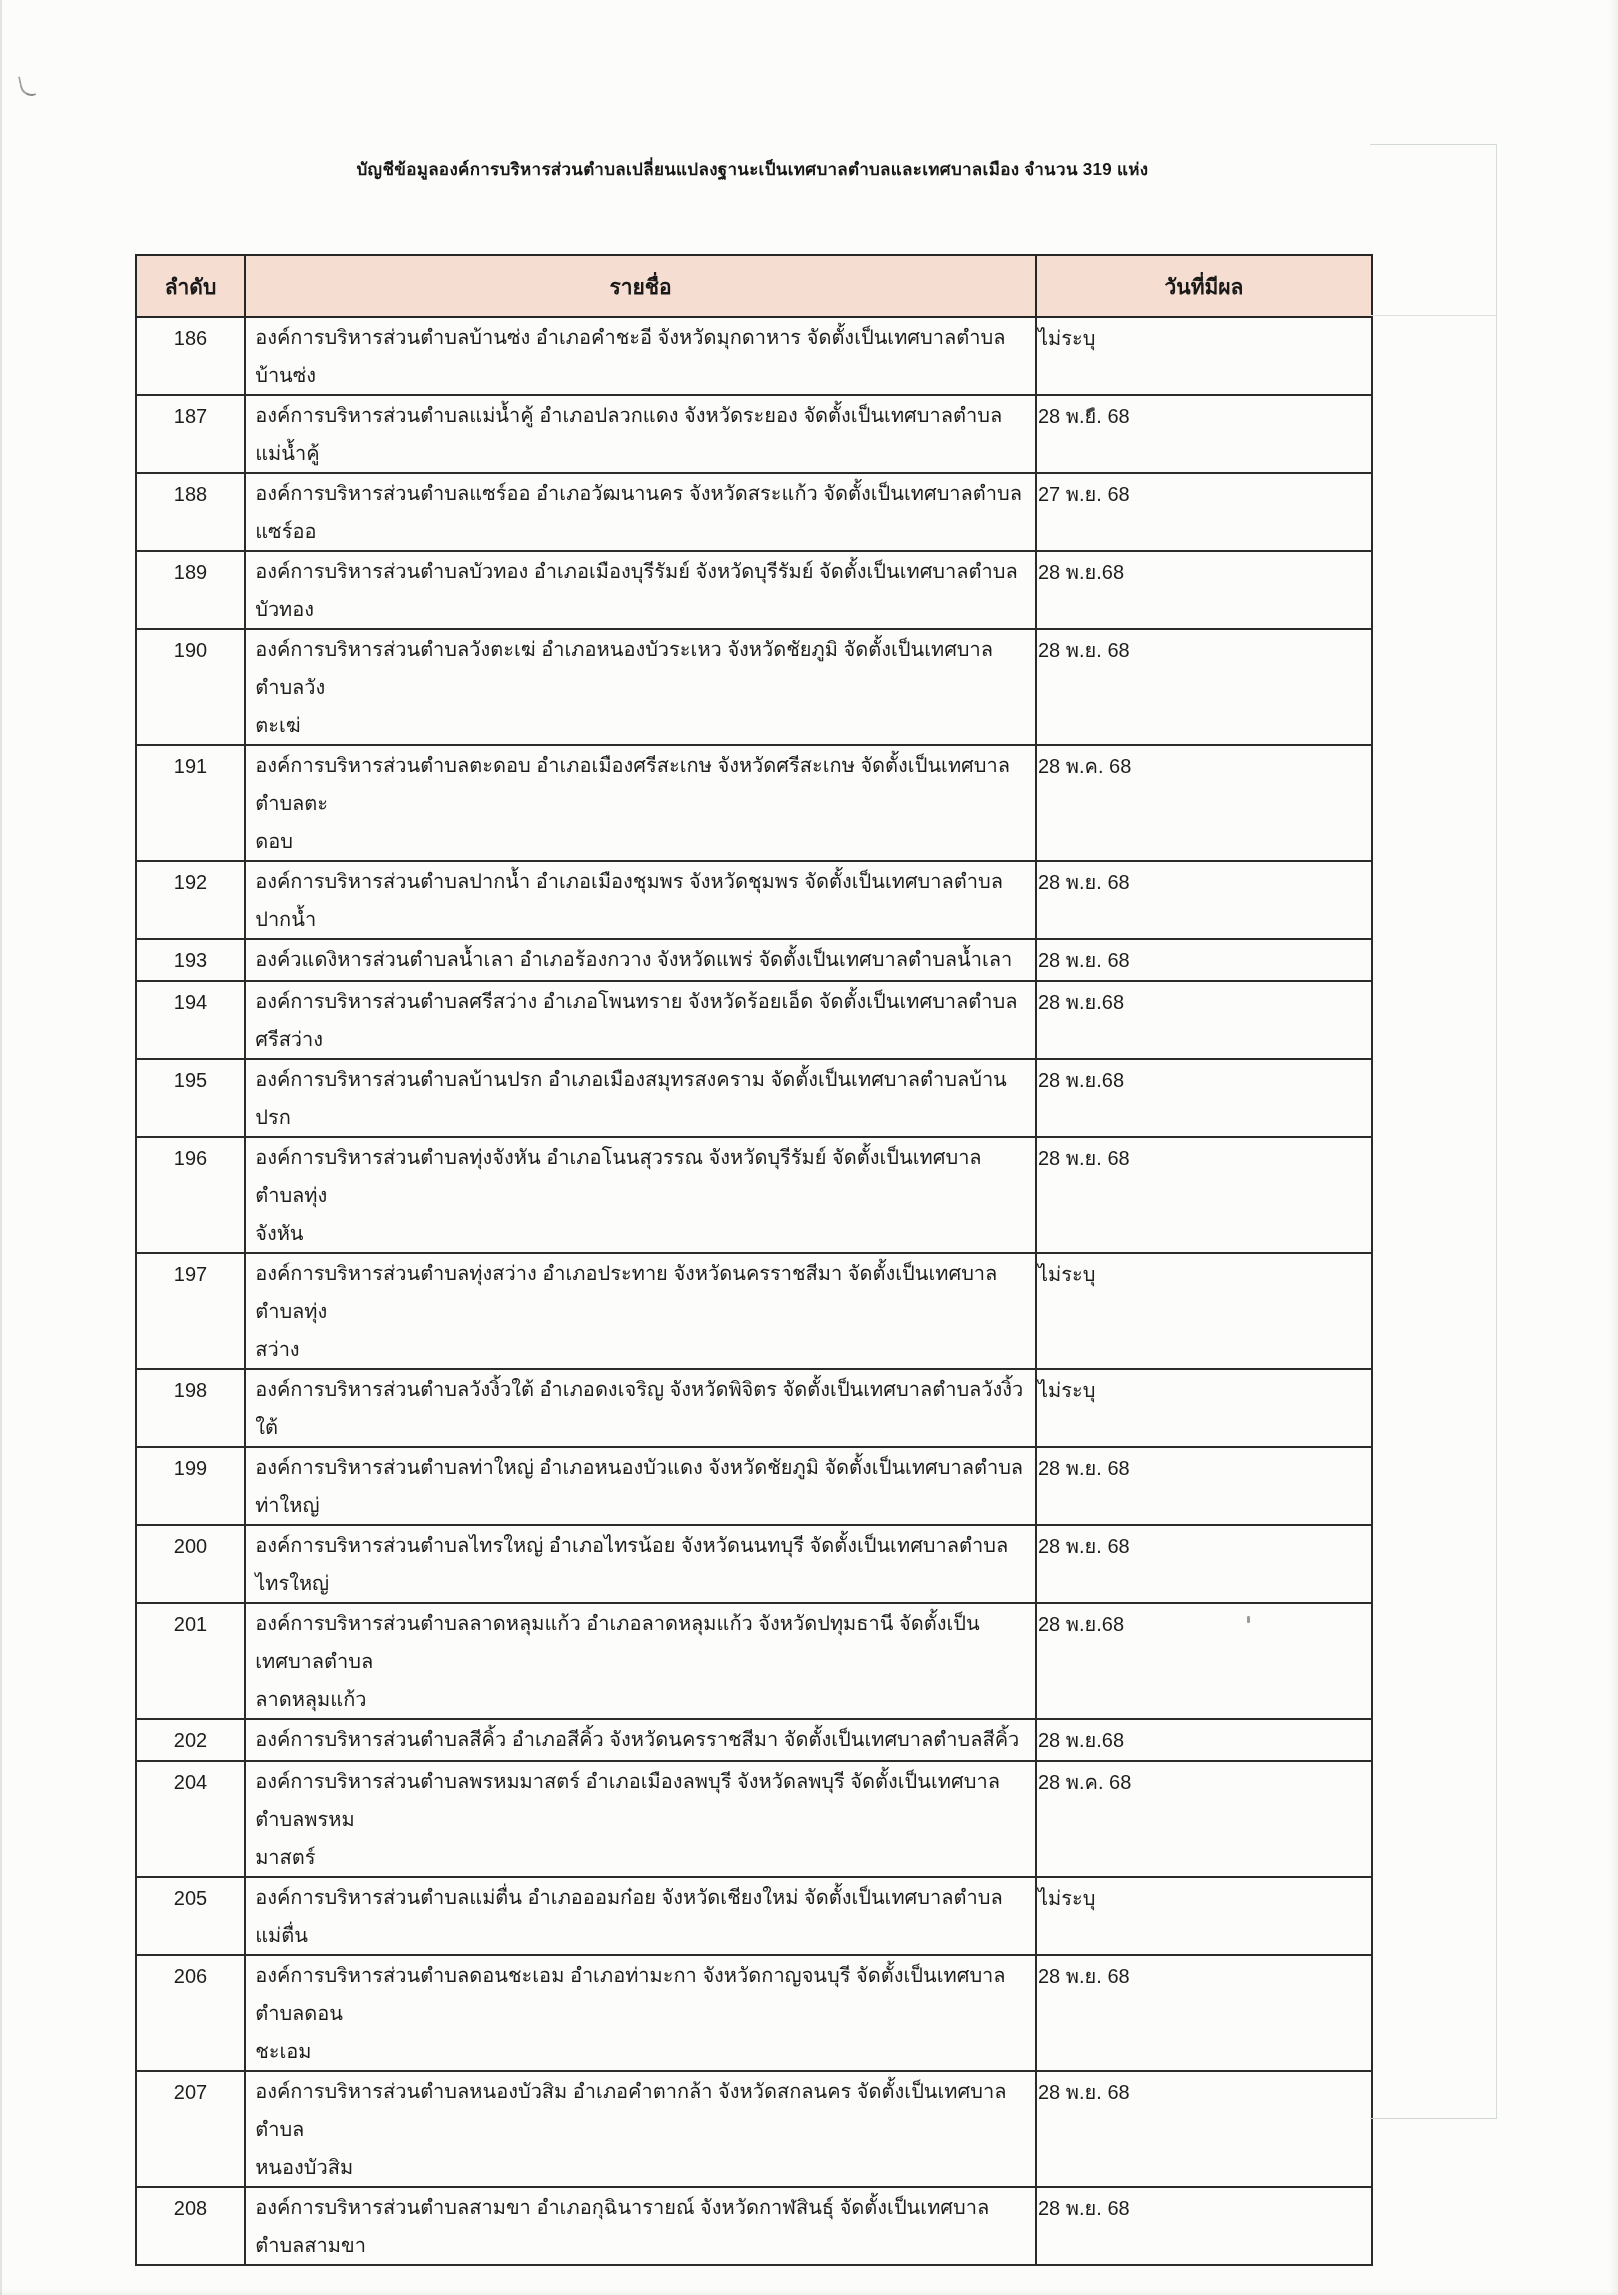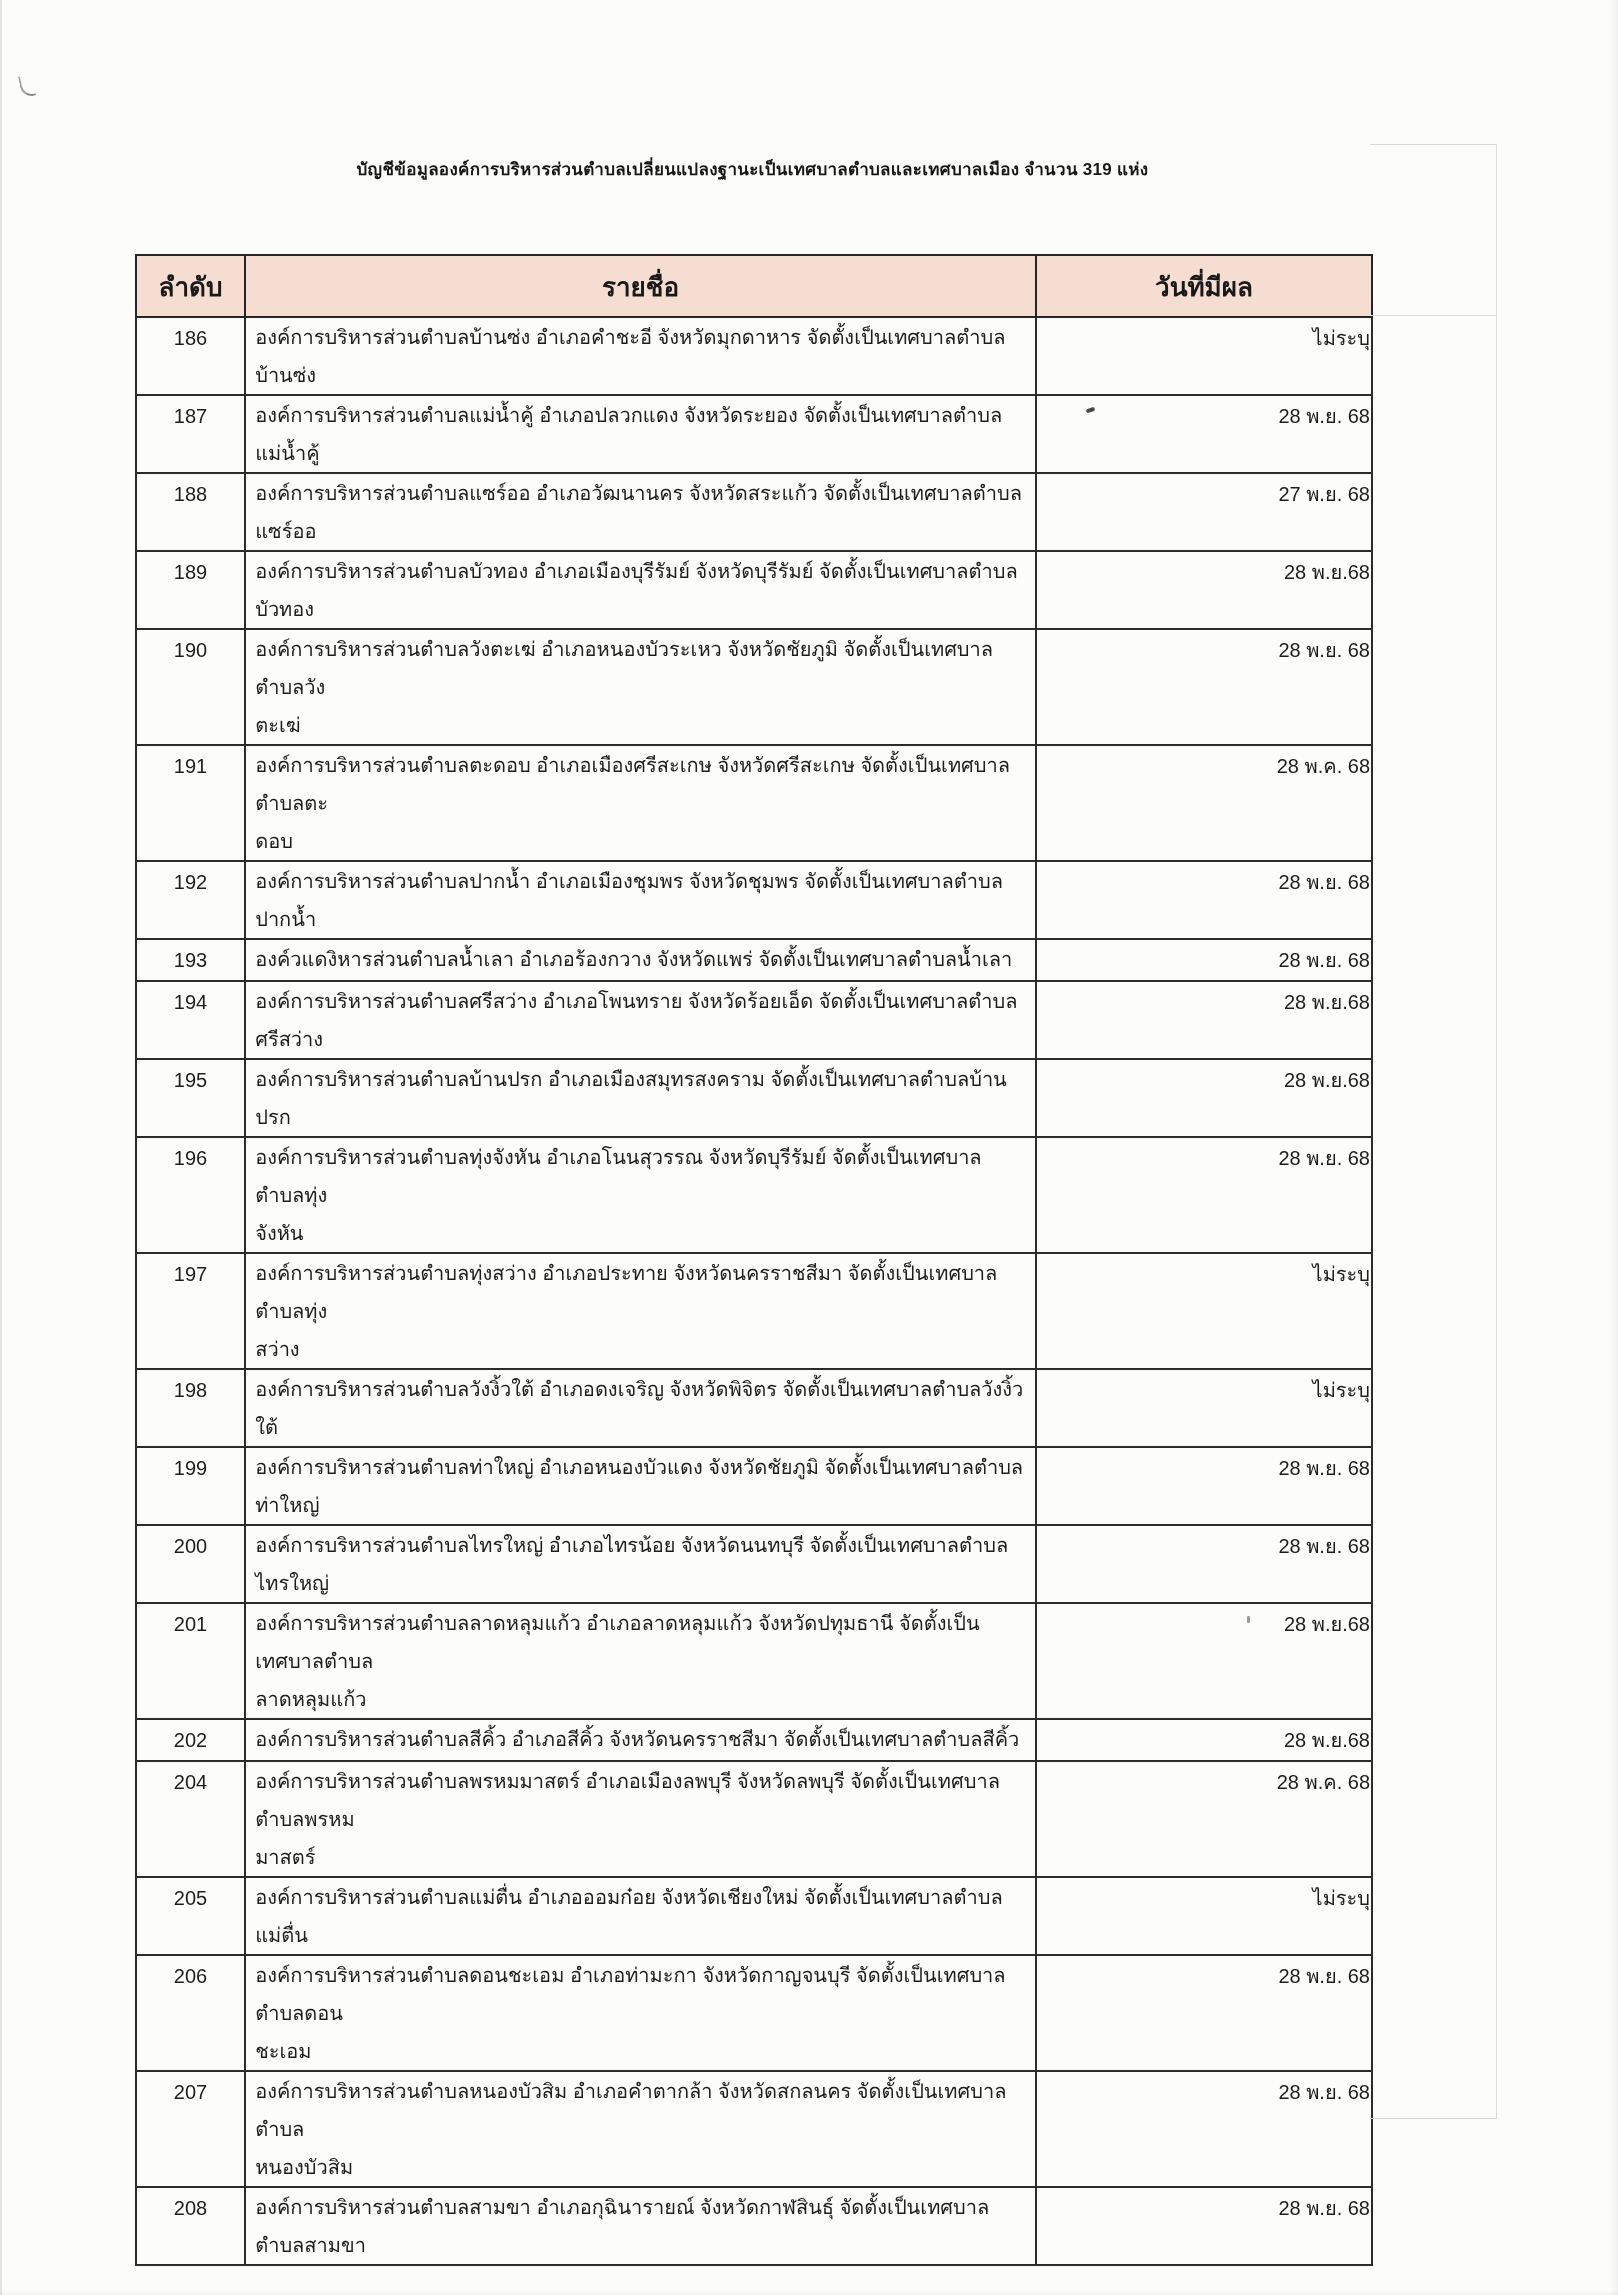--- a/index.html
+++ b/index.html
@@ -38,38 +38,38 @@
     table-layout:fixed;
   }
   table.main col.c-no{width:109px;}
   table.main col.c-name{width:791px;}
   table.main col.c-date{width:336px;}
 
   table.main th{
     background:#f5ddd2;
     border:2.6px solid #262626;
     height:58px;
-    font-size:26px;font-weight:bold;
+    font-size:21px;font-weight:bold;
     text-align:center;vertical-align:middle;
     color:#191919;
   }
   table.main td{
     border:2px solid #2b2b2b;
     border-top-width:2.6px;border-bottom-width:2.6px;
     vertical-align:top;
     font-size:20px;
     line-height:38px;
     color:#1d1d1d;
     overflow:hidden;
   }
   tr.single td{height:37px;}
   tr.tall td{height:80px;}
   td.cell-no{text-align:center;}
   td.cell-name{padding:0 9.2px;white-space:pre-wrap;}
-  td.cell-date{text-align:right;}
+  td.cell-date{text-align:left;}
 
   
   .ghost-h-top{position:absolute;left:1370px;top:144px;width:127px;height:1.3px;background:#d3d8d8;}
   .ghost-v{position:absolute;left:1496px;top:144px;width:1.3px;height:1975px;background:#d6dbdb;}
   .ghost-h-header{position:absolute;left:1370px;top:315px;width:127px;height:1.3px;background:#dde1e1;}
   .ghost-h-bottom{position:absolute;left:1370px;top:2118px;width:127px;height:1.3px;background:#cdd2d2;}
 
   
   .pen-mark{
     position:absolute;left:20px;top:75px;width:12px;height:20px;

